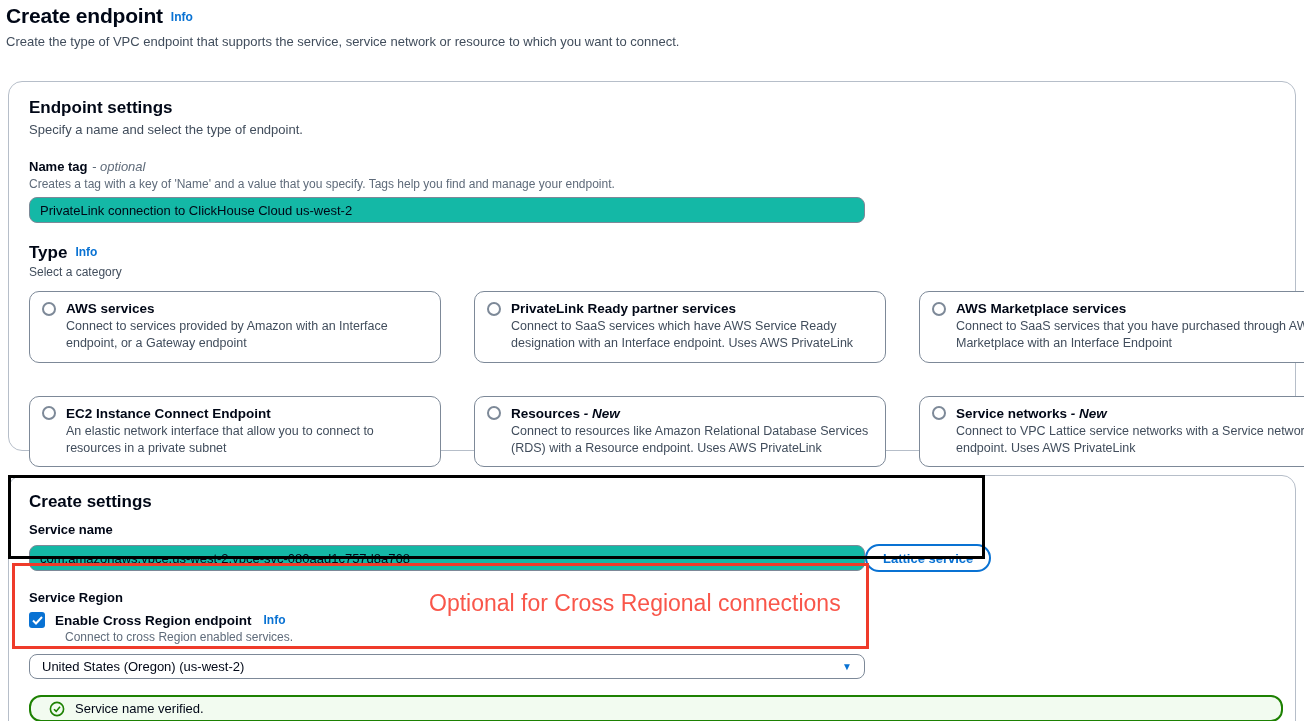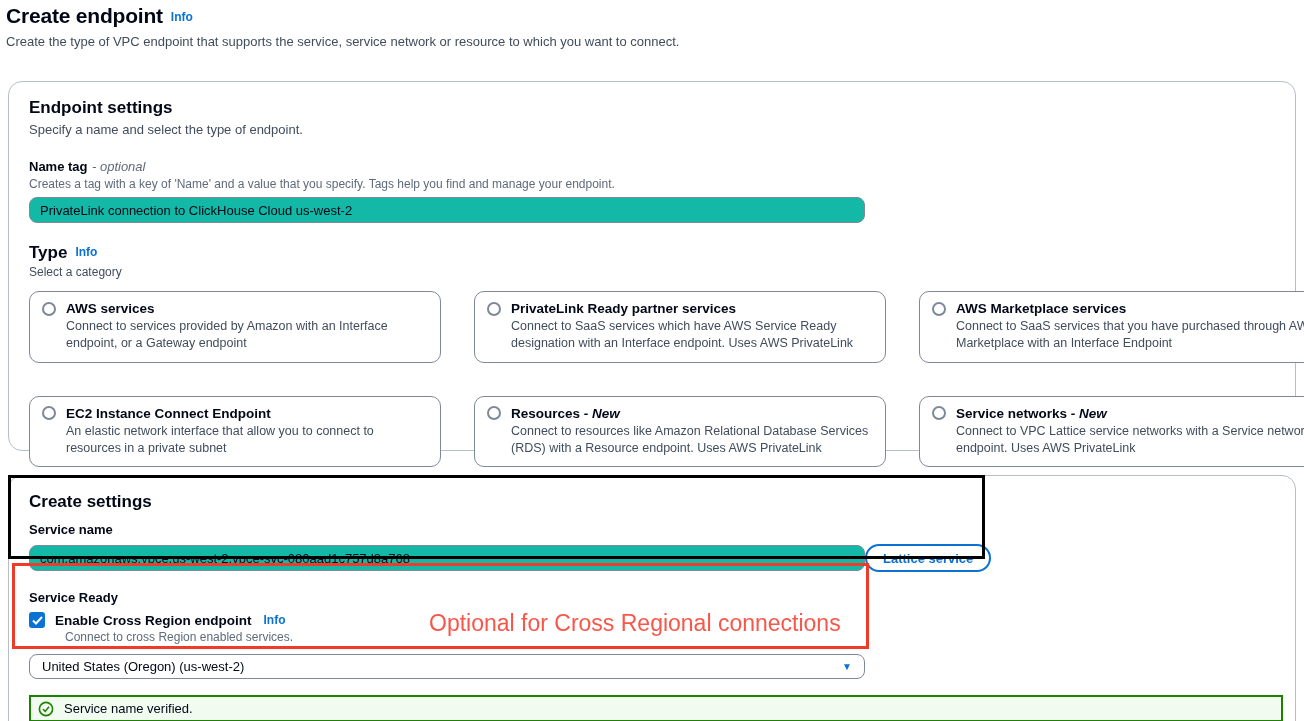--- a/index.html
+++ b/index.html
@@ -138,42 +138,41 @@
     display: flex; align-items: center; justify-content: center;
   }
   .checkbox svg { display: block; }
   .checkbox-label { font-size: 13.5px; font-weight: bold; color: #000716; }
   .checkbox-desc { margin: 2px 0 0 36px; font-size: 12px; color: #5f6b7a; }
 
   .red-annotation {
     position: absolute; left: 400px; top: 2px;
     font-size: 23px; color: #f9564a;
     white-space: nowrap;
-    margin-top: 20px;
   }
 
   .select-box {
     margin-top: 10px;
     width: 836px; height: 25px;
     border: 1px solid #7d8998; border-radius: 8px;
     background: #fff;
     display: flex; align-items: center; justify-content: space-between;
     padding: 0 12px;
     font-size: 13px; color: #000716;
     cursor: pointer;
   }
   .select-caret { color: #0972d3; font-size: 10px; }
 
   
   .alert {
     margin-top: 16px;
     width: 1254px; height: 27px;
-    border-radius: 0;
+    border-radius: 12px;
     display: flex; align-items: center; gap: 10px;
-    padding: 0 7px;
+    padding: 0 18px;
     font-size: 13px; color: #000716;
   }
   .alert.success { background: #f2fbf0; border: 2px solid #1d8102; }
   .alert .icon { display: flex; align-items: center; }
 </style>
 </head>
 <body>
 
 <div class="page">
 
@@ -269,21 +268,21 @@
 
     <div style="margin-top:8px">
       <span class="field-label">Service name</span>
       <div class="input-row">
         <input class="text-input" type="text" value="com.amazonaws.vpce.us-west-2.vpce-svc-080aad1c757d8a768" style="">
         <button class="verify-btn" style="margin-top:6px">Lattice service</button>
       </div>
     </div>
 
     <div class="region-block">
-      <span class="field-label">Service Ready</span>
+      <span class="field-label">Service Region</span>
 
       <div class="checkbox-row">
         <span class="checkbox">
           <svg width="11" height="9" viewBox="0 0 11 9">
             <polyline points="1,4.5 4,7.5 10,1" fill="none" stroke="#ffffff" stroke-width="2"></polyline>
           </svg>
         </span>
         <span class="checkbox-label">Enable Cross Region endpoint</span>
         <a class="info-link" style="vertical-align:0;margin-left:2px">Info</a>
       </div>

